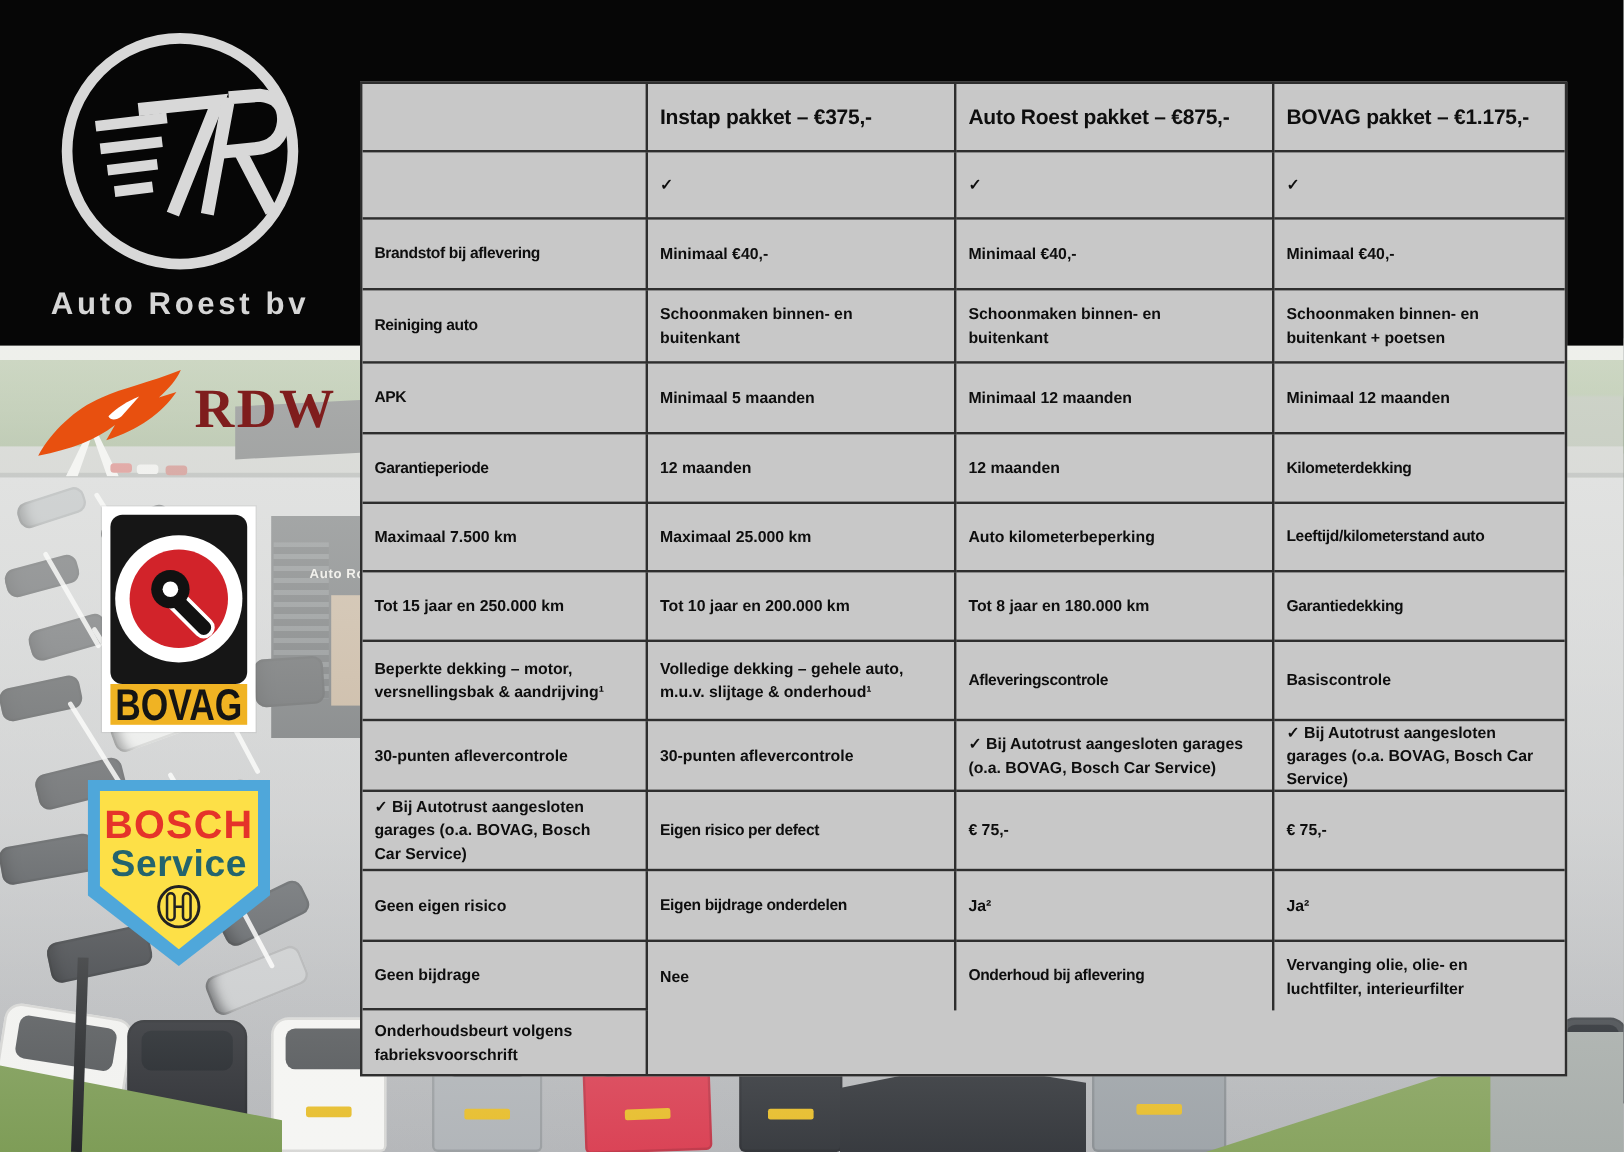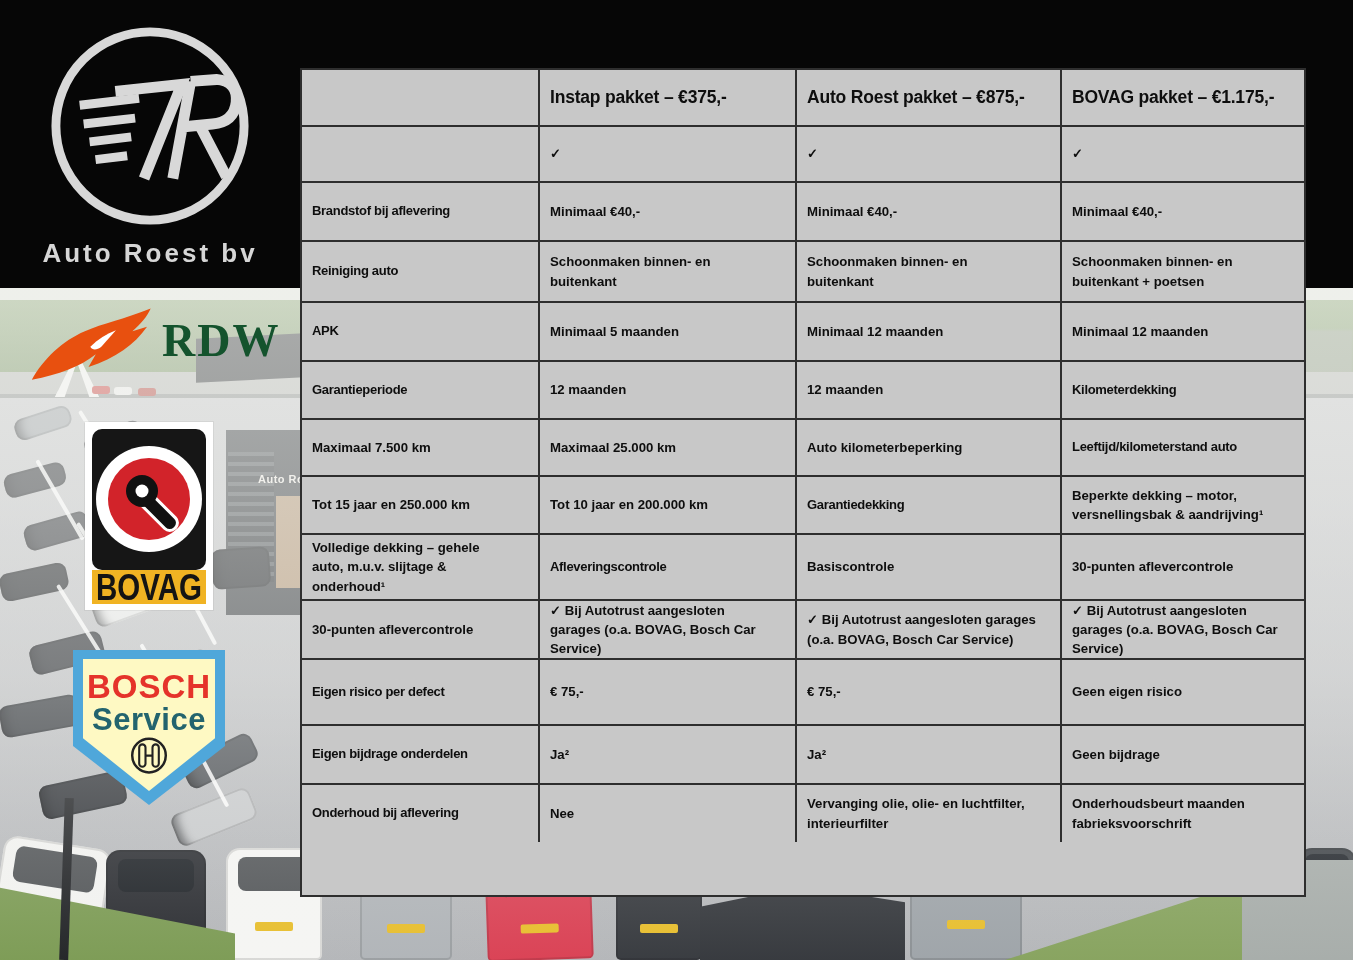--- a/index.html
+++ b/index.html
@@ -42,29 +42,29 @@
   .wash{position:absolute;left:0;top:282px;width:100%;height:678px;z-index:1;pointer-events:none;
     background:linear-gradient(180deg,rgba(244,245,242,.64) 0%,rgba(244,245,242,.52) 34%,
       rgba(244,245,242,.40) 58%,rgba(244,245,242,.20) 80%,rgba(244,245,242,.05) 100%);}
   
   .banner{position:absolute;left:0;top:0;width:100%;height:288px;background:#060606;z-index:2;}
   .monogram{position:absolute;left:46px;top:22px;z-index:3;}
   .dealer-name{position:absolute;left:0;top:238px;width:300px;text-align:center;z-index:3;
     color:#d6d6d6;font-size:26px;font-weight:bold;letter-spacing:3px;}
   
   .rdw{position:absolute;left:30px;top:306px;z-index:3;display:flex;align-items:flex-start;}
-  .rdw-word{font-family:"Liberation Serif",serif;font-size:46px;font-weight:600;color:#14532d;
+  .rdw-word{font-family:"Liberation Serif",serif;font-size:46px;font-weight:600;color:#7f1d1d;
     letter-spacing:2px;margin-left:4px;margin-top:8px;}
   
   .bovag{position:absolute;left:85px;top:422px;width:128px;height:188px;background:#fff;z-index:3;
     box-shadow:0 0 0 1px rgba(0,0,0,.05);}
   
   .bosch{position:absolute;left:73px;top:650px;width:152px;height:155px;z-index:3;
     background:#4fa7da;clip-path:polygon(0 0,100% 0,100% 62%,50% 100%,0 62%);}
-  .bosch-in{position:absolute;left:10px;top:9px;width:132px;height:132px;background:#fef9c3;
+  .bosch-in{position:absolute;left:10px;top:9px;width:132px;height:132px;background:#fde047;
     clip-path:polygon(0 0,100% 0,100% 60%,50% 100%,0 60%);text-align:center;}
   .bosch-word{color:#e5332a;font-size:33px;font-weight:800;letter-spacing:1px;margin-top:9px;}
   .bosch-service{color:#23646e;font-size:31px;font-weight:bold;margin-top:-4px;letter-spacing:.5px;}
   
   .pkg-table{position:absolute;left:300px;top:68px;width:1006px;height:829px;z-index:4;
     background:#c8c8c8;border:2px solid #2e2e2e;box-sizing:border-box;overflow:hidden;
     display:grid;grid-template-columns:238px 257px 265px 242px;
     grid-template-rows:57px 56px 59px 61px 59px 58px 57px 58px 66px 59px 66px 59px 57px 53px;}
   .cell{border-right:2px solid #2e2e2e;border-bottom:2px solid #2e2e2e;box-sizing:border-box;
     display:flex;align-items:center;padding:4px 24px 4px 10px;
@@ -236,35 +236,36 @@
     <div class="cell lbl">Garantieperiode</div>
     <div class="cell">12 maanden</div>
     <div class="cell">12 maanden</div>
     <div class="cell lbl">Kilometerdekking</div>
     <div class="cell">Maximaal 7.500 km</div>
     <div class="cell">Maximaal 25.000 km</div>
     <div class="cell">Auto kilometerbeperking</div>
     <div class="cell lbl">Leeftijd/kilometerstand auto</div>
     <div class="cell">Tot 15 jaar en 250.000 km</div>
     <div class="cell">Tot 10 jaar en 200.000 km</div>
+    <div class="cell">Tot 8 jaar en 180.000 km</div>
     <div class="cell lbl">Garantiedekking</div>
     <div class="cell">Beperkte dekking – motor, versnellingsbak &amp; aandrijving¹</div>
     <div class="cell">Volledige dekking – gehele auto, m.u.v. slijtage &amp; onderhoud¹</div>
     <div class="cell lbl">Afleveringscontrole</div>
     <div class="cell">Basiscontrole</div>
     <div class="cell">30-punten aflevercontrole</div>
     <div class="cell">30-punten aflevercontrole</div>
     <div class="cell">✓ Bij Autotrust aangesloten garages (o.a. BOVAG, Bosch Car Service)</div>
     <div class="cell">✓ Bij Autotrust aangesloten garages (o.a. BOVAG, Bosch Car Service)</div>
     <div class="cell">✓ Bij Autotrust aangesloten garages (o.a. BOVAG, Bosch Car Service)</div>
     <div class="cell lbl">Eigen risico per defect</div>
     <div class="cell">€ 75,-</div>
     <div class="cell">€ 75,-</div>
     <div class="cell">Geen eigen risico</div>
     <div class="cell lbl">Eigen bijdrage onderdelen</div>
     <div class="cell">Ja²</div>
     <div class="cell">Ja²</div>
     <div class="cell">Geen bijdrage</div>
+    <div class="cell">Nee</div>
     <div class="cell lbl">Onderhoud bij aflevering</div>
-    <div class="cell">Nee</div>
     <div class="cell">Vervanging olie, olie- en luchtfilter, interieurfilter</div>
-    <div class="cell">Onderhoudsbeurt maanden fabrieksvoorschrift</div>
+    <div class="cell">Onderhoudsbeurt volgens fabrieksvoorschrift</div>
   </div>
 
 </body></html>

